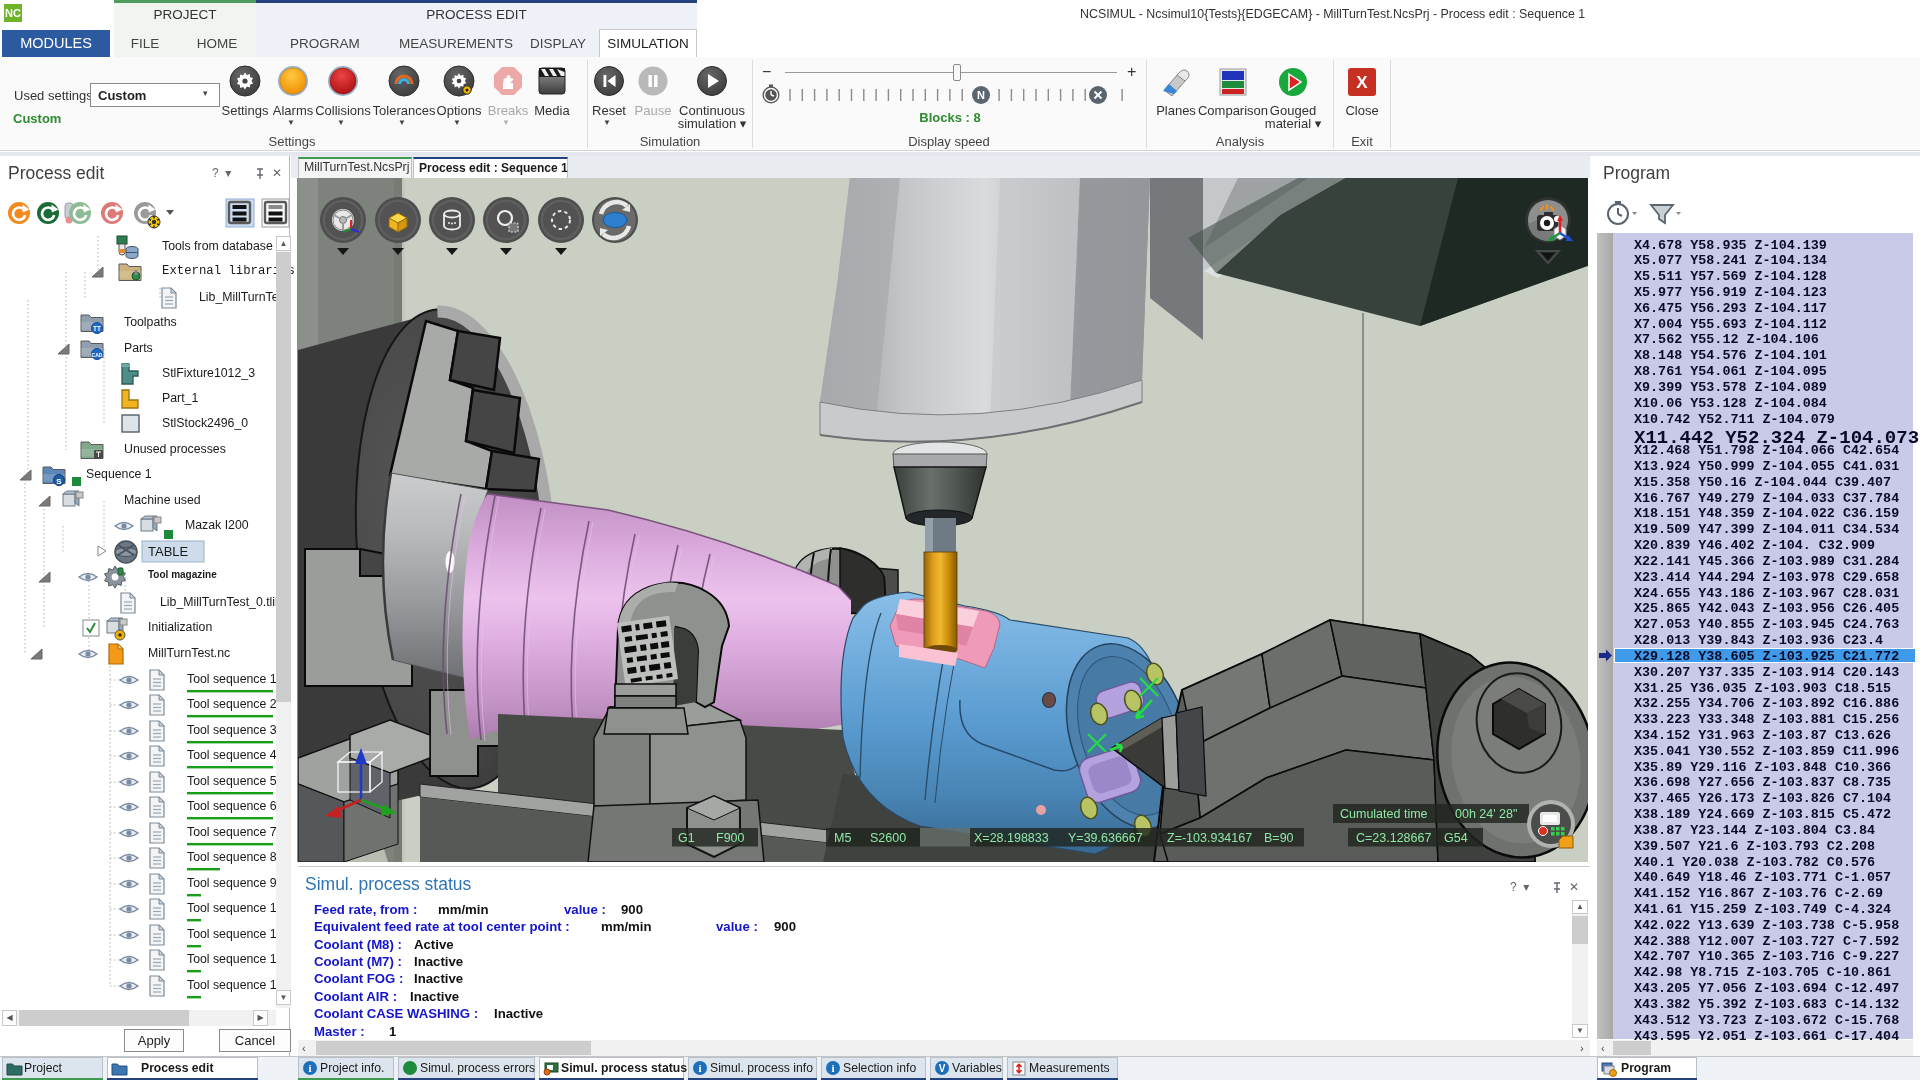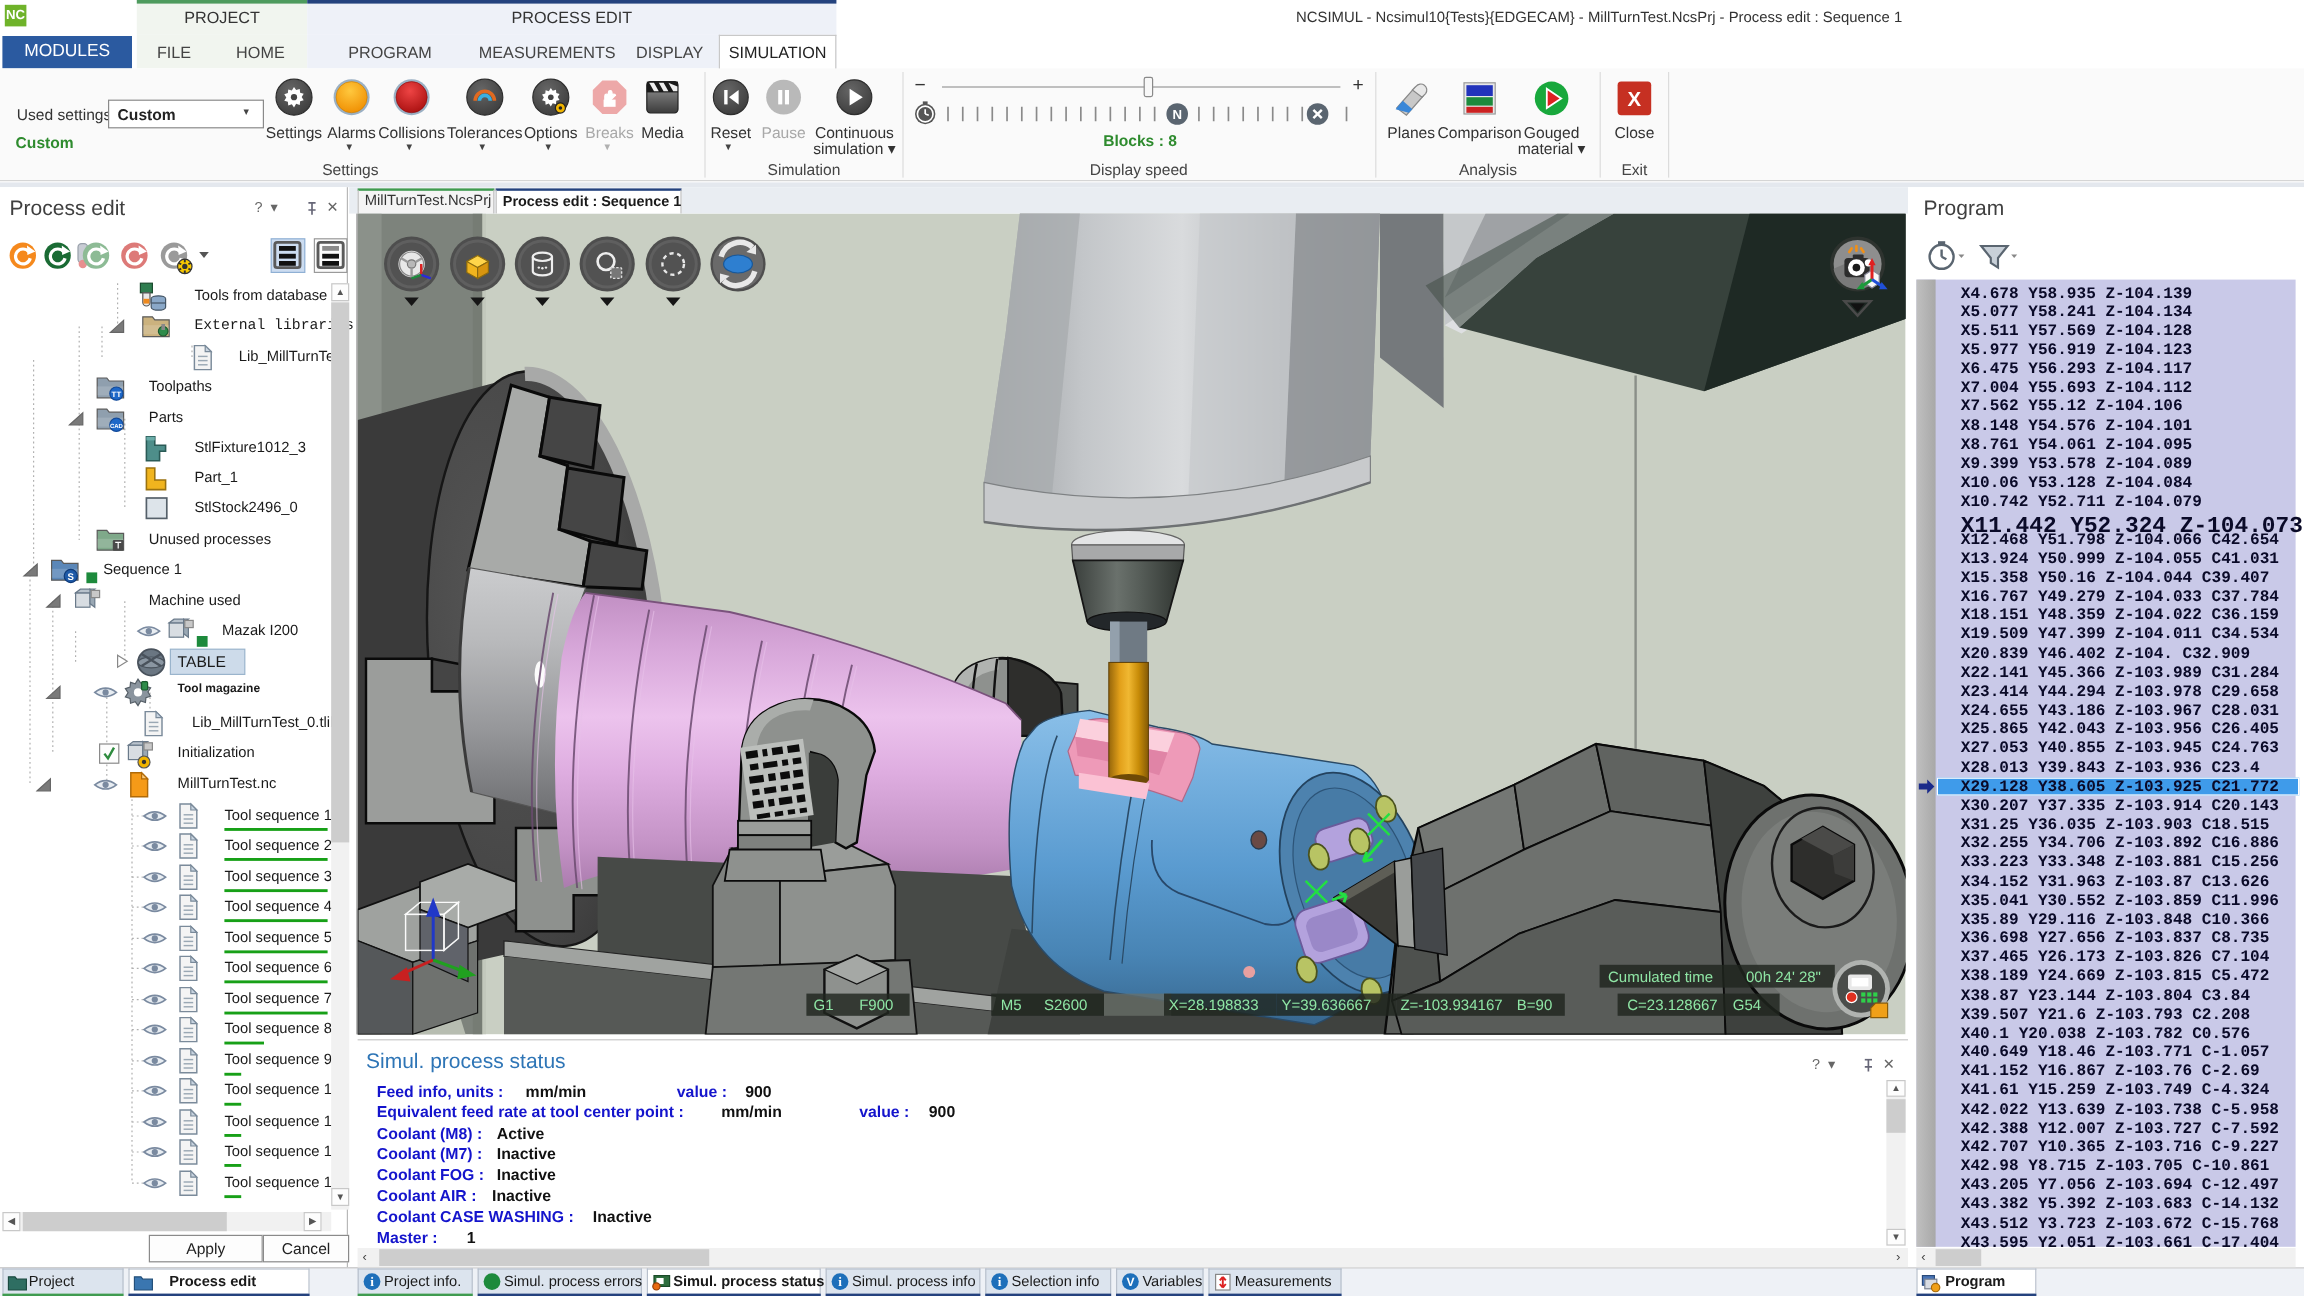--- a/index.html
+++ b/index.html
@@ -639,21 +639,21 @@
     <div class="txt" style="left:187px;top:952px;font-size:12.3px;font-weight:normal;color:#1a1a1a;">Tool sequence 12</div>
     <div class="txt" style="left:187px;top:978px;font-size:12.3px;font-weight:normal;color:#1a1a1a;">Tool sequence 13</div>
     <div class="abs" style="left:276px;top:236px;width:15px;height:772px;background:#f1f1f1;"></div>
     <div class="abs" style="left:276px;top:236px;width:15px;height:15px;background:#fdfdfd;border:1px solid #c8c8c8;color:#555;font-size:8px;text-align:center;line-height:13px;">▲</div>
     <div class="abs" style="left:276px;top:252px;width:15px;height:450px;background:#cdcdcd;"></div>
     <div class="abs" style="left:276px;top:990px;width:15px;height:15px;background:#fdfdfd;border:1px solid #c8c8c8;color:#555;font-size:8px;text-align:center;line-height:13px;">▼</div>
     <div class="abs" style="left:2px;top:1010px;width:274px;height:16px;background:#f1f1f1;"></div>
     <div class="abs" style="left:2px;top:1010px;width:15px;height:16px;background:#fdfdfd;border:1px solid #c8c8c8;color:#555;font-size:8px;text-align:center;line-height:14px;">◀</div>
     <div class="abs" style="left:19px;top:1010px;width:170px;height:16px;background:#cdcdcd;"></div>
     <div class="abs" style="left:253px;top:1010px;width:15px;height:16px;background:#fdfdfd;border:1px solid #c8c8c8;color:#555;font-size:8px;text-align:center;line-height:14px;">▶</div>
-    <div class="abs" style="left:124px;top:1029px;width:95px;height:23px;background:#fdfdfd;border:1px solid #8a8a8a;font-size:13px;text-align:center;line-height:21px;color:#222;">Apply</div>
+    <div class="abs" style="left:124px;top:1029px;width:60px;height:23px;background:#fdfdfd;border:1px solid #8a8a8a;font-size:13px;text-align:center;line-height:21px;color:#222;">Apply</div>
     <div class="abs" style="left:219px;top:1029px;width:72px;height:23px;background:#fdfdfd;border:1px solid #8a8a8a;font-size:13px;text-align:center;line-height:21px;color:#222;">Cancel</div>
     <div class="abs" style="left:0;top:1056px;width:1920px;height:24px;background:#eef1f6;border-top:1px solid #c5c5c5;"></div>
     <div class="abs" style="left:2px;top:1057px;width:101px;height:21px;background:#dce4ee;border:1px solid #b8c0cc;border-bottom:none;"></div>
     <div class="abs" style="left:2px;top:1078px;width:101px;height:3px;background:#3f9b50;"></div>
     <svg class="abs" style="left:6px;top:1060px;" width="17" height="17">
       <path d="M1,4 h5.5 l1.5,2 h8 v9 H1z" fill="#2e6e62" stroke="#1a4a40"></path>
     </svg>
     <div class="txt" style="left:24px;top:1061px;font-size:12.2px;font-weight:normal;color:#1a1a1a;">Project</div>
     <div class="abs" style="left:107px;top:1057px;width:151px;height:21px;background:#fff;border:1px solid #b8c0cc;border-bottom:none;"></div>
     <div class="abs" style="left:107px;top:1078px;width:151px;height:3px;background:#24427e;"></div>
@@ -718,21 +718,21 @@
       <circle cx="12" cy="13" r="3.5" fill="#f0a018" stroke="#a86a08"></circle>
     </svg>
     <div class="txt" style="left:1621px;top:1061px;font-size:12.2px;font-weight:bold;color:#1a1a1a;">Program</div>
     <div class="abs" style="left:298px;top:866px;width:1292px;height:190px;background:#fff;border-top:1px solid #c8c8c8;"></div>
     <div class="txt" style="left:305px;top:874px;font-size:17.5px;color:#2e75b6;">Simul. process status</div>
     <div class="txt" style="left:1510px;top:880px;font-size:12px;color:#666;">?&nbsp;&nbsp;▾</div>
     <svg class="abs" style="left:1551px;top:882px;" width="12" height="12">
       <path d="M3,1 h6 M6,1 v6 M3,7 h6 M6,7 v4" stroke="#667" stroke-width="1.4" fill="none"></path>
     </svg>
     <div class="txt" style="left:1569px;top:880px;font-size:12px;color:#666;">✕</div>
-    <div class="txt" style="left:314px;top:902px;font-size:13.2px;font-weight:bold;color:#1414cc;">Feed info, units :</div>
+    <div class="txt" style="left:314px;top:902px;font-size:13.2px;font-weight:bold;color:#1414cc;">Feed rate, from :</div>
     <div class="txt" style="left:438px;top:902px;font-size:13.2px;font-weight:bold;color:#111;">mm/min</div>
     <div class="txt" style="left:564px;top:902px;font-size:13.2px;font-weight:bold;color:#1414cc;">value :</div>
     <div class="txt" style="left:621px;top:902px;font-size:13.2px;font-weight:bold;color:#111;">900</div>
     <div class="txt" style="left:314px;top:919px;font-size:13.2px;font-weight:bold;color:#1414cc;">Equivalent feed rate at tool center point :</div>
     <div class="txt" style="left:601px;top:919px;font-size:13.2px;font-weight:bold;color:#111;">mm/min</div>
     <div class="txt" style="left:716px;top:919px;font-size:13.2px;font-weight:bold;color:#1414cc;">value :</div>
     <div class="txt" style="left:774px;top:919px;font-size:13.2px;font-weight:bold;color:#111;">900</div>
     <div class="txt" style="left:314px;top:937px;font-size:13.2px;font-weight:bold;color:#1414cc;">Coolant (M8) :</div>
     <div class="txt" style="left:414px;top:937px;font-size:13.2px;font-weight:bold;color:#111;">Active</div>
     <div class="txt" style="left:314px;top:954px;font-size:13.2px;font-weight:bold;color:#1414cc;">Coolant (M7) :</div>

